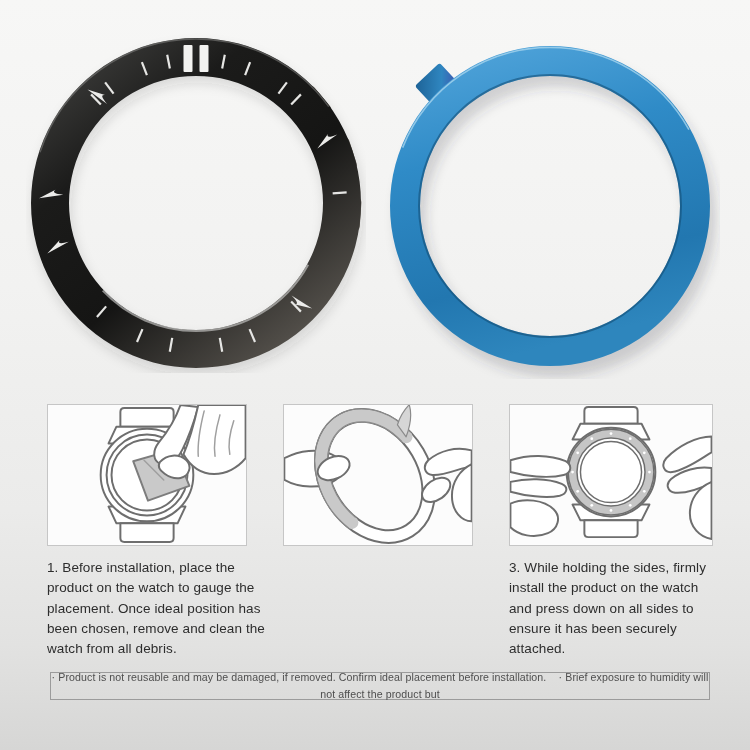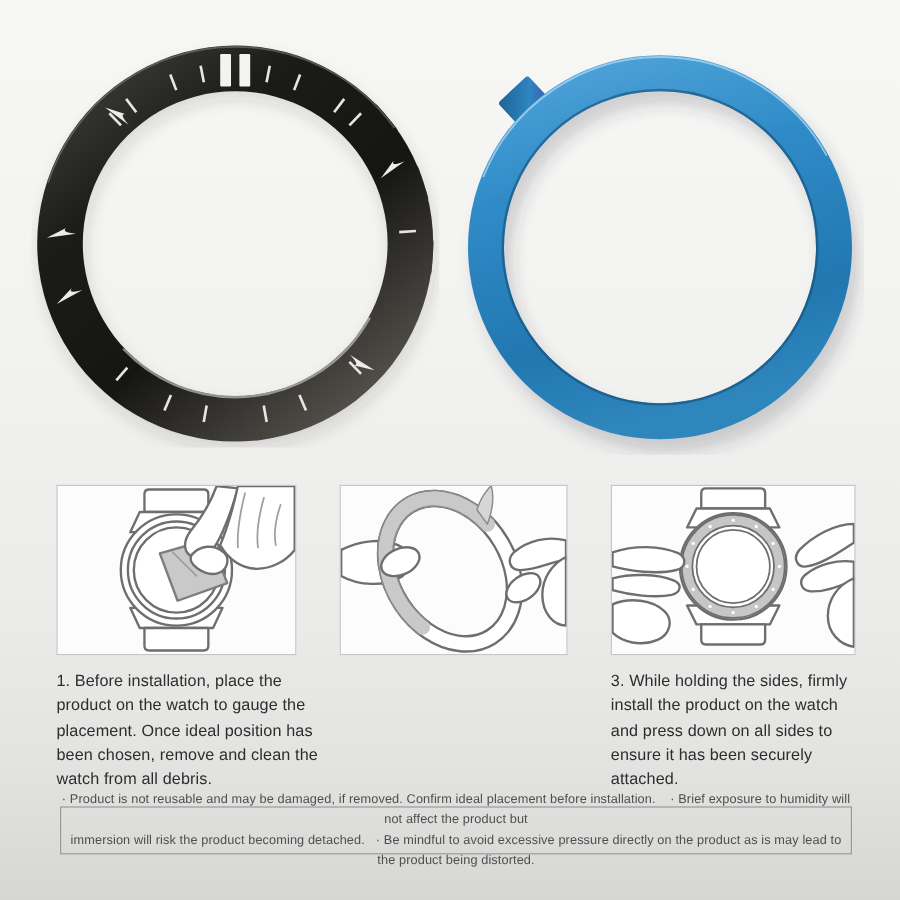--- a/index.html
+++ b/index.html
@@ -16,21 +16,21 @@
   .panel{position:absolute;top:404px;height:142px;background:#fcfcfc;border:1px solid #c6c6c6;box-sizing:border-box;}
   .panel svg{display:block;width:100%;height:100%;}
   #panel1{left:47px;width:200px;}
   #panel2{left:283px;width:190px;}
   #panel3{left:509px;width:204px;}
   .caption{position:absolute;top:558px;font-size:13.5px;line-height:1.5;color:#2d2d2d;letter-spacing:.1px;}
   #cap1{left:47px;width:218px;}
   #cap2{left:283px;width:214px;}
   #cap3{left:509px;width:214px;}
   .fineprint{
-    position:absolute;left:50px;top:672px;width:660px;height:40px;box-sizing:border-box;
+    position:absolute;left:50px;top:672px;width:660px;height:28px;box-sizing:border-box;
     border:1px solid #9b9b9b;display:flex;flex-direction:column;justify-content:center;
     text-align:center;font-size:10.6px;line-height:1.6;color:#4e4e4e;letter-spacing:.1px;white-space:pre-wrap;
   }
   .lineart{stroke:#6e6e6e;stroke-width:2;fill:#ffffff;stroke-linejoin:round;stroke-linecap:round;}
   .lineart .nofill{fill:none;}
   .lineart .gray{fill:#c9c9c9;stroke:#7d7d7d;}
   .lineart .crease{fill:none;stroke:#9f9f9f;stroke-width:1.5;}
 </style>
 </head>
 <body>
@@ -217,16 +217,15 @@
         <path d="M204,78 C190,84 182,96 182,110 C182,124 192,134 204,136 Z"></path>
       </g>
     </svg>
   </div>
 
   <div class="caption" id="cap1">1. Before installation, place the product on the watch to gauge the placement. Once ideal position has been chosen, remove and clean the watch from all debris.</div>
   <div class="caption" id="cap3">3. While holding the sides, firmly install the product on the watch and press down on all sides to ensure it has been securely attached.</div>
 
   <div class="fineprint">
     <div>· Product is not reusable and may be damaged, if removed. Confirm ideal placement before installation.    · Brief exposure to humidity will not affect the product but</div>
-    <div>immersion will risk the product becoming detached.   · Be mindful to avoid excessive pressure directly on the product as is may lead to the product being distorted.</div>
   </div>
 
 </div>
 
 </body></html>

